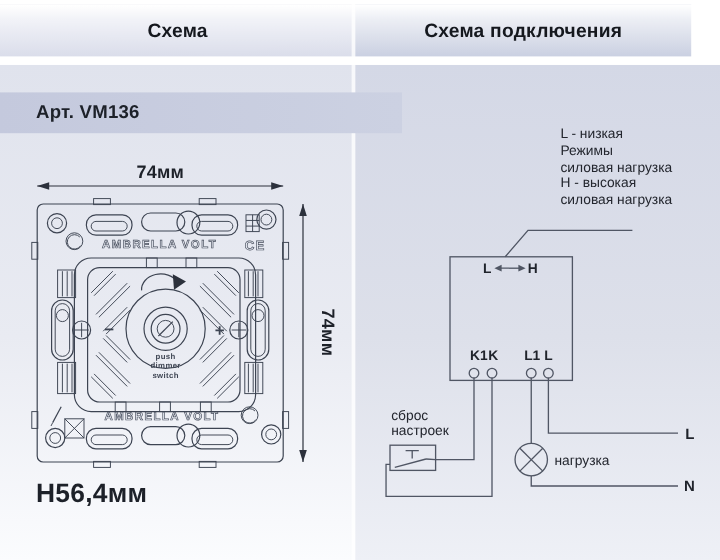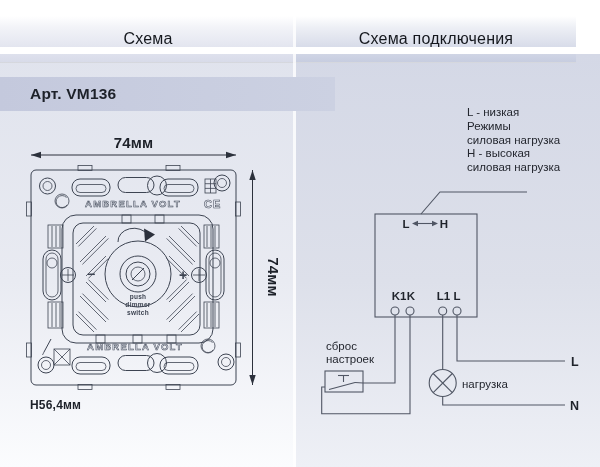--- a/index.html
+++ b/index.html
@@ -10,38 +10,38 @@
   }
   .col-left-bg{
     position:absolute;left:0;top:54px;width:296px;height:413px;
     background:linear-gradient(180deg,#e0e3ed 0%,#e9ebf2 55%,#fbfcfe 100%);
   }
   .col-right-bg{
     position:absolute;left:296px;top:54px;width:304px;height:413px;
     background:linear-gradient(180deg,#d4d8e6 0%,#dde0ea 55%,#eef0f6 100%);
   }
   .tab{
-    position:absolute;top:16px;height:46px;display:flex;align-items:center;justify-content:center;
-    font-size:16px;font-weight:400;color:#15181e;letter-spacing:.2px;
+    position:absolute;top:4px;height:46px;display:flex;align-items:center;justify-content:center;
+    font-size:16px;font-weight:700;color:#15181e;letter-spacing:.2px;
     border-bottom:1px solid rgba(90,98,125,.25);
   }
   .tab-left{left:0;width:296px;background:linear-gradient(180deg,#ffffff 0%,#f2f3f8 25%,#d8dbe9 100%);}
   .tab-right{left:296px;width:280px;background:linear-gradient(180deg,#ffffff 0%,#edeff5 25%,#c7cde0 100%);}
   .header-gap{position:absolute;left:0;top:47px;width:600px;height:7px;background:#ffffff;}
   .v-seam{position:absolute;left:293px;top:0;width:3px;height:467px;background:rgba(255,255,255,.75);}
   .art-band{
     position:absolute;left:0;top:77px;width:335px;height:34px;
     background:linear-gradient(90deg,#c4c9dd 0%,#ccd1e2 100%);
     display:flex;align-items:center;
     font-size:15.5px;font-weight:600;color:#1d2129;letter-spacing:.2px;
     padding-left:30px;box-sizing:border-box;
   }
   .depth-dim{
     position:absolute;left:30px;top:398px;
-    font-size:12px;font-weight:600;color:#1d2129;letter-spacing:.2px;
+    font-size:22px;font-weight:600;color:#1d2129;letter-spacing:.2px;
   }
   .modes{
     position:absolute;left:467px;top:106px;width:130px;
     font-size:11.5px;line-height:13.8px;color:#23262e;
   }
   svg{position:absolute;}
   .ln{stroke:#3d4452;stroke-width:1;fill:none;}
   .ln-thin{stroke:#3d4452;stroke-width:.8;fill:none;}
   .dimln{stroke:#2c313c;stroke-width:1;fill:none;}
   .dimhead{fill:#2c313c;stroke:none;}

